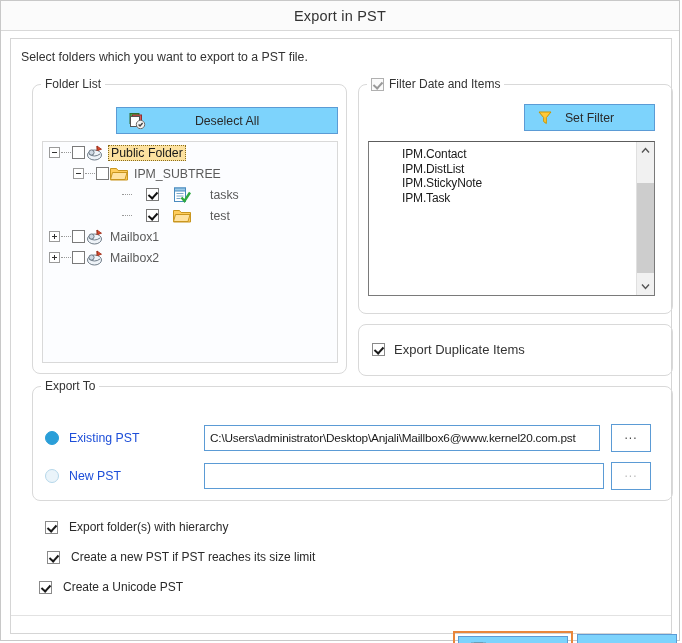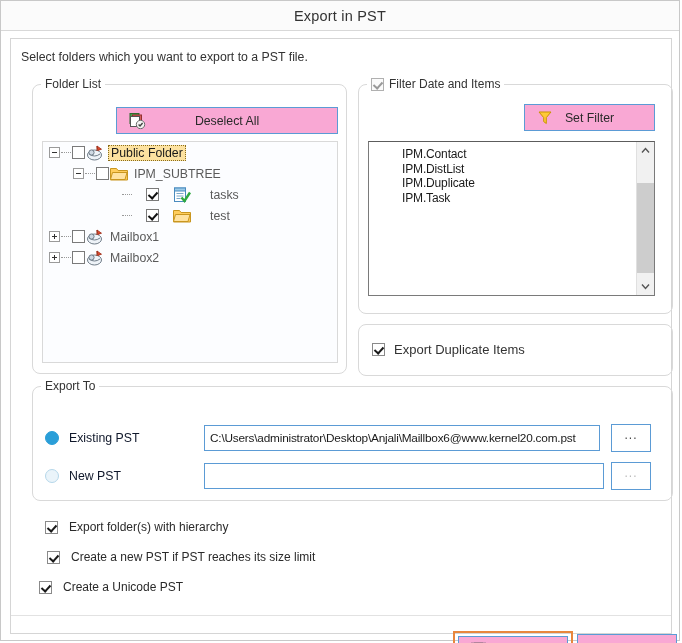--- a/index.html
+++ b/index.html
@@ -83,21 +83,21 @@
   }
 
   #folder-group { left: 21px;  top: 45px;  width: 315px; height: 290px; }
   #filter-group { left: 347px; top: 45px;  width: 315px; height: 230px; }
   #dup-group    { left: 347px; top: 285px; width: 315px; height: 52px;  }
   #exportto-group { left: 21px; top: 347px; width: 641px; height: 115px; }
 
   
   .btn {
     border: 1px solid #5b9bd5;
-    background: #f9a8d4;
+    background: #7dd3fc;
     color: #2a2a2a;
     font-size: 12.3px;
     font-family: "Liberation Sans", sans-serif;
     display: flex;
     align-items: center;
     justify-content: center;
     position: relative;
     box-sizing: border-box;
     cursor: default;
     padding: 0;
@@ -311,21 +311,21 @@
   #opt-sizelimit { top: 511px; padding-left: 8px; }
   #opt-unicode   { top: 541px; }
 
   
   .radiorow {
     position: absolute;
     display: flex;
     align-items: center;
     gap: 10px;
     font-size: 12.3px;
-    color: #0f172a;
+    color: #1d4ed8;
   }
   #radio-existing { left: 12px; top: 44px; }
   #radio-new      { left: 12px; top: 82px; }
 
   .radio {
     width: 14px;
     height: 14px;
     border-radius: 50%;
     box-sizing: border-box;
     flex: 0 0 auto;
@@ -533,21 +533,21 @@
             <path d="M2 2 H14 L9.3 7.6 V13.5 L6.7 11.6 V7.6 Z" fill="#ffc938" stroke="#c99500" stroke-width="1"></path>
           </svg>
         </span>
         <span>Set Filter</span>
       </div>
 
       <div class="listbox">
         <div class="listitems" id="filter-items">
             <div class="litem">IPM.Contact</div>
             <div class="litem">IPM.DistList</div>
-            <div class="litem">IPM.Duplicate</div>
+            <div class="litem">IPM.StickyNote</div>
             <div class="litem">IPM.Task</div>
           </div>
         <div class="vscroll">
           <div class="scr-arrow">
             <svg width="9" height="7" viewBox="0 0 9 7">
                 <path d="M1 5.5 L4.5 1.5 L8 5.5" fill="none" stroke="#555" stroke-width="1.4"></path>
               </svg>
           </div>
           <div class="scr-track">
             <div class="scr-thumb"></div>

